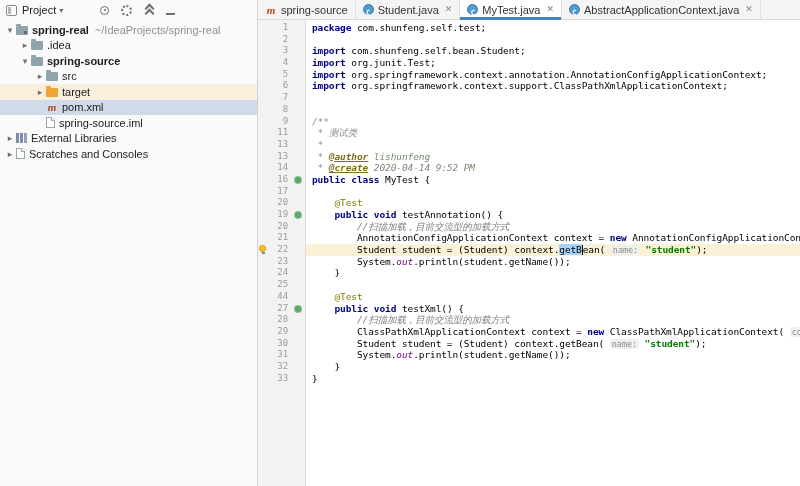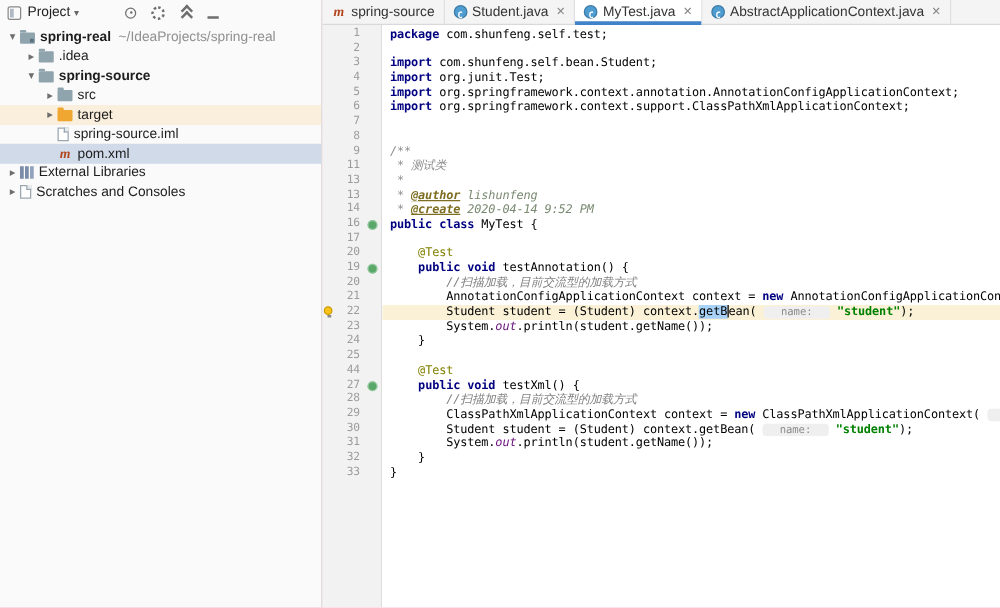--- a/index.html
+++ b/index.html
@@ -1,18 +1,18 @@
 <!DOCTYPE html>
 <html><head>
 <meta charset="utf-8">
 <style>
   *{margin:0;padding:0;box-sizing:border-box}
   html,body{width:800px;height:486px;overflow:hidden;background:#fff;
     font-family:"Liberation Sans","DejaVu Sans",sans-serif}
-  .app{position:relative;width:800px;height:486px;background:#ec4899}
+  .app{position:relative;width:800px;height:486px;background:#c2410c}
 
   
   .project-panel{position:absolute;left:0;top:0;bottom:0;width:258px;background:#FAFAFA;
     border-right:1px solid #D4D4D4;overflow:hidden}
   .panel-header{height:20px;display:flex;align-items:center;padding:0 6px;font-size:11px;color:#222}
   .pv-icon{width:11px;height:11px;border:1px solid #8A8A8A;border-radius:2px;position:relative;margin-right:5px}
   .pv-icon::before{content:"";position:absolute;left:1px;top:1px;bottom:1px;width:3px;background:#AEB9C4}
   .hdr-title{color:#1d1d1d}
   .hdr-caret{color:#666;font-size:8px;margin-left:3px}
   .hdr-tools{display:flex;align-items:center;margin-left:26px}
@@ -76,21 +76,21 @@
   .g-bulb::after{content:"";position:absolute;left:1.5px;bottom:-3px;width:3px;height:2px;background:#8A8A8A}
 
   .t-k{color:#000080;font-weight:bold}
   .t-s{color:#008000;font-weight:bold}
   .t-c{color:#808080;font-style:italic}
   .t-d{color:#8C8C8C;font-style:italic}
   .t-dt{color:#7D6E21;font-weight:bold;font-style:italic;text-decoration:underline}
   .t-dv{color:#7A8A72;font-style:italic}
   .t-a{color:#808000}
   .t-f{color:#660E7A;font-style:italic}
-  .t-i{color:#8C8C8C;background:#EFEFEF;border-radius:3px;padding:0 14px;font-size:8.5px}
+  .t-i{color:#8C8C8C;background:#EFEFEF;border-radius:3px;padding:0 2px;font-size:8.5px}
   .t-hl{background:#A8D1F7}
   .caret{display:inline-block;width:1px;height:10px;background:#000;vertical-align:-2px}
 </style>
 </head>
 <body>
 
 <div class="app">
 
   <aside class="project-panel">
     <div class="panel-header">
@@ -124,29 +124,29 @@
         <div class="tree-row" style="padding-left: 34px;">
           <span class="arrow">▸</span>
           <span class="icon i-folder"></span>
           <span class="tlabel">src</span>
         </div>
         <div class="tree-row excluded" style="padding-left: 34px;">
           <span class="arrow">▸</span>
           <span class="icon i-folder-excluded"></span>
           <span class="tlabel">target</span>
         </div>
+        <div class="tree-row selected" style="padding-left: 34px;">
+          <span class="arrow"></span>
+          <span class="icon i-maven"></span>
+          <span class="tlabel">pom.xml</span>
+        </div>
         <div class="tree-row" style="padding-left: 34px;">
           <span class="arrow"></span>
           <span class="icon i-file"></span>
           <span class="tlabel">spring-source.iml</span>
-        </div>
-        <div class="tree-row selected" style="padding-left: 34px;">
-          <span class="arrow"></span>
-          <span class="icon i-maven"></span>
-          <span class="tlabel">pom.xml</span>
         </div>
         <div class="tree-row" style="padding-left: 4px;">
           <span class="arrow">▸</span>
           <span class="icon i-libraries"></span>
           <span class="tlabel">External Libraries</span>
         </div>
         <div class="tree-row" style="padding-left: 4px;">
           <span class="arrow">▸</span>
           <span class="icon i-scratches"></span>
           <span class="tlabel">Scratches and Consoles</span>

